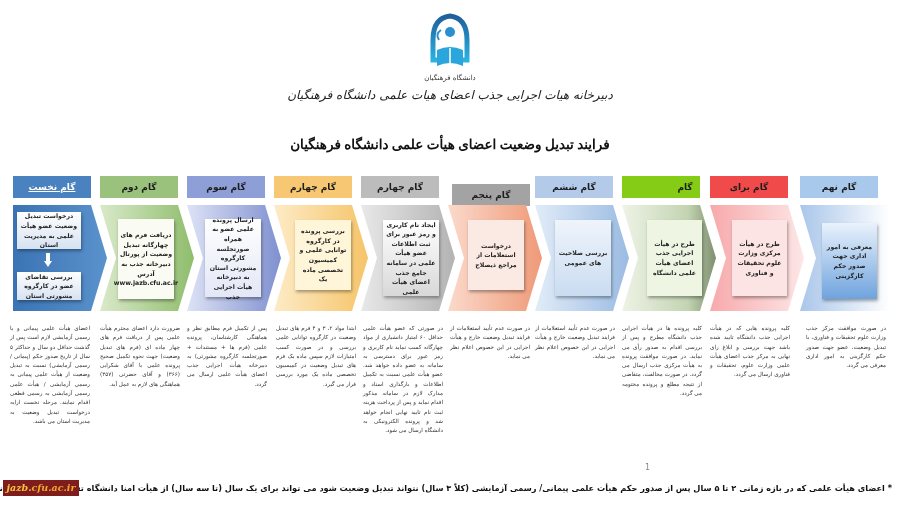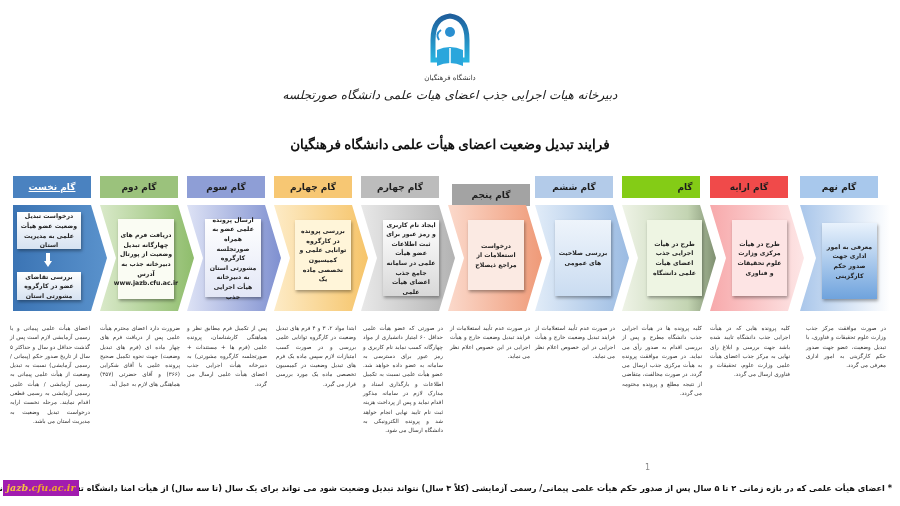--- a/index.html
+++ b/index.html
@@ -15,21 +15,21 @@
 
   .chevron { position: absolute; top: 205px; height: 106px; width: 94px; }
   .chevron svg { position: absolute; left: 0; top: 0; }
 
   .step-box { position: absolute; background: #fff; box-shadow: 1px 2px 3px rgba(0,0,0,0.35); font-size: 6.2px; line-height: 9.6px; text-align: center; direction: rtl; color: #222; display: flex; align-items: center; justify-content: center; padding: 3px; font-weight: bold; }
 
   .desc { position: absolute; top: 324px; width: 80px; font-size: 5.6px; line-height: 9.3px; text-align: justify; direction: rtl; color: #333; }
 
   .page-num { position: absolute; left: 645px; top: 463px; font-size: 8px; color: #888; }
   .footnote { position: absolute; left: 82px; top: 483px; width: 810px; text-align: right; font-weight: bold; font-size: 8.2px; direction: rtl; color: #111; white-space: nowrap; }
-  .site-badge { position: absolute; left: 3px; top: 480px; width: 76px; height: 16px; background: #a21caf; color: #f5c542; font-family: "DejaVu Serif", serif; font-style: italic; font-weight: bold; font-size: 9.5px; line-height: 16px; text-align: center; }
+  .site-badge { position: absolute; left: 3px; top: 480px; width: 76px; height: 16px; background: #7f1d1d; color: #f5c542; font-family: "DejaVu Serif", serif; font-style: italic; font-weight: bold; font-size: 9.5px; line-height: 16px; text-align: center; }
   .site-badge .dom { color: #f0a830; }
 </style>
 </head>
 <body>
 
 <div class="logo">
   <svg width="50" height="66" viewBox="0 0 50 66">
     <defs>
       <linearGradient id="lg" x1="0" y1="0" x2="0" y2="1">
         <stop offset="0" stop-color="#1f5f9c"></stop>
@@ -37,32 +37,32 @@
       </linearGradient>
     </defs>
     <path d="M8 30 Q8 8 25 6 Q42 8 42 30 L42 50 L8 50 Z" fill="none" stroke="url(#lg)" stroke-width="5"></path>
     <circle cx="25" cy="22" r="5" fill="#2a8fd0"></circle>
     <path d="M12 40 Q25 34 38 40 L38 56 Q25 50 12 56 Z" fill="#2aa6dc"></path>
     <path d="M25 38 L25 60" stroke="#fff" stroke-width="1.5"></path>
     <path d="M14 30 Q10 24 16 20" fill="none" stroke="#2a8fd0" stroke-width="2"></path>
   </svg>
 </div>
 <div class="logo-sub">دانشگاه فرهنگیان</div>
-<div class="org-title">دبیرخانه هیات اجرایی جذب اعضای هیات علمی دانشگاه صورتجلسه</div>
+<div class="org-title">دبیرخانه هیات اجرایی جذب اعضای هیات علمی دانشگاه فرهنگیان</div>
 <div class="main-title">فرایند تبدیل وضعیت اعضای هیأت علمی دانشگاه فرهنگیان</div>
 
 <div class="step-header" style="left:13px;background:#4a82c0;color:#fff;text-decoration:underline;">گام نخست</div>
 <div class="step-header" style="left:100px;background:#9bc27c;color:#1d1d1d;">گام دوم</div>
 <div class="step-header" style="left:187px;background:#8e9ed6;color:#1d1d1d;">گام سوم</div>
 <div class="step-header" style="left:274px;background:#f7c773;color:#1d1d1d;">گام چهارم</div>
 <div class="step-header" style="left:361px;background:#bcbcbc;color:#1d1d1d;">گام چهارم</div>
 <div class="step-header" style="left:452px;background:#a3a3a3;color:#1d1d1d;margin-top:8px;">گام پنجم</div>
 <div class="step-header" style="left:535px;background:#b3cbe9;color:#1d1d1d;">گام ششم</div>
 <div class="step-header" style="left:622px;background:#84cc16;color:#1d1d1d;padding-left:48px;">گام هفتم</div>
-<div class="step-header" style="left:710px;background:#f04a4a;color:#1d1d1d;">گام ارایه</div>
+<div class="step-header" style="left:710px;background:#f04a4a;color:#1d1d1d;">گام برای</div>
 <div class="step-header" style="left:800px;background:#a8c8ec;color:#1d1d1d;">گام نهم</div>
 
 <div class="chevron" style="left:13px;">
   <svg width="94" height="106">
       <defs>
         <linearGradient id="c1" x1="0" x2="1">
           <stop offset="0" stop-color="#3b74b4"></stop>
           <stop offset="1" stop-color="#5a92cc"></stop>
         </linearGradient>
       </defs>

